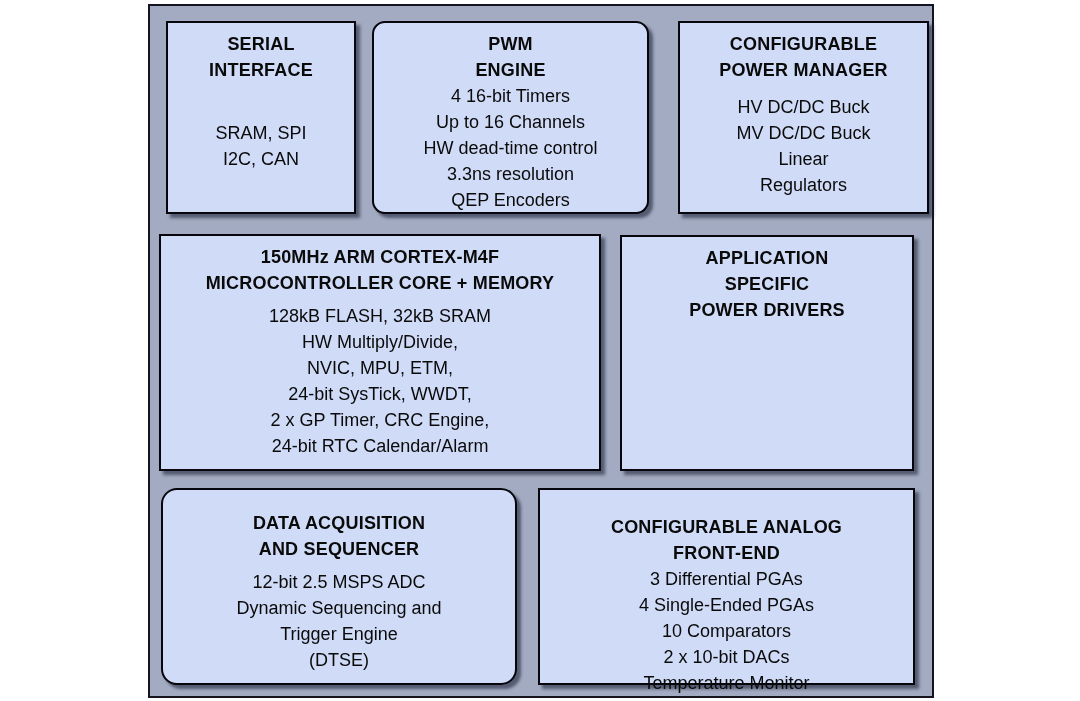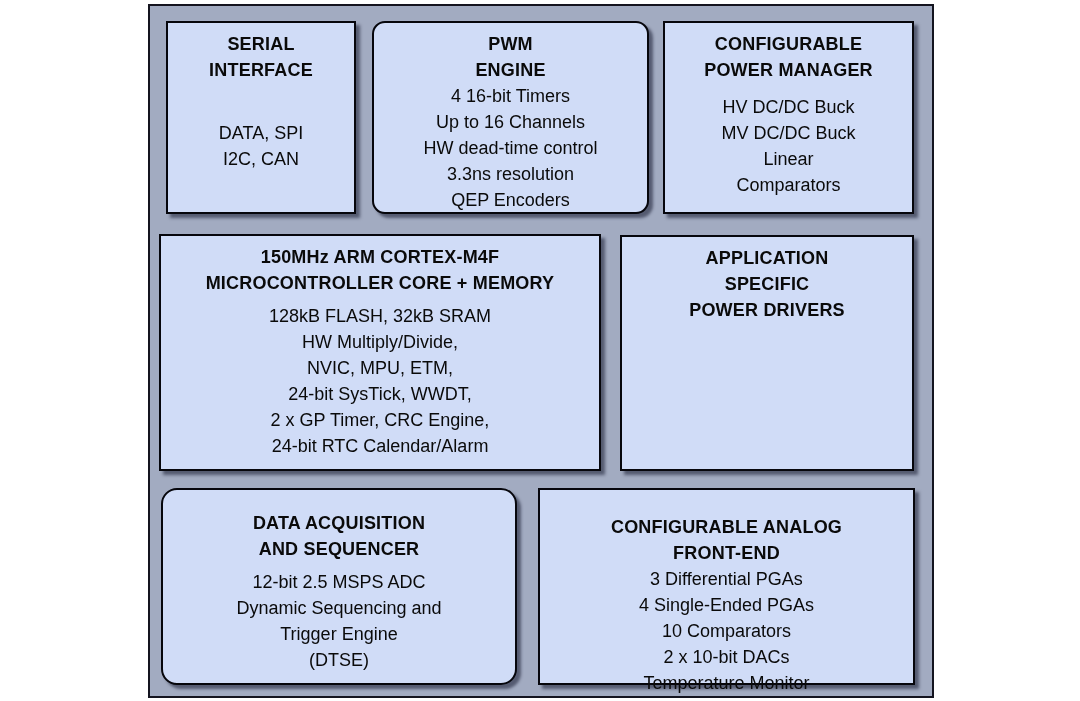--- a/index.html
+++ b/index.html
@@ -50,58 +50,58 @@
     align-items: center;
     justify-content: center;
     font-size: 18px;
     line-height: 26px;
     white-space: pre-line;
     padding-bottom: 4px;
   }
   
   .b0 { left: 16px;  top: 15px;  width: 190px; height: 193px; }
   .b1 { left: 222px; top: 15px;  width: 277px; height: 193px; border-radius: 13px; }
-  .b2 { left: 513px; top: 15px;  width: 251px; height: 193px; }
+  .b2 { left: 528px; top: 15px;  width: 251px; height: 193px; }
   .b3 { left: 9px;   top: 228px; width: 442px; height: 237px; }
   .b4 { left: 470px; top: 229px; width: 294px; height: 236px; }
   .b5 { left: 11px;  top: 482px; width: 356px; height: 197px; border-radius: 16px; }
   .b6 { left: 388px; top: 482px; width: 377px; height: 197px; }
   .b5 .box-title { padding-top: 20px; }
   .b6 .box-title { padding-top: 24px; }
 </style>
 </head>
 <body>
 
 <div class="page">
   <div class="container">
 
     <div class="box b0">
       <div class="box-title">SERIAL
 INTERFACE</div>
-      <div class="box-body">DATA, SPI
+      <div class="box-body">SRAM, SPI
 I2C, CAN</div>
     </div>
 
     <div class="box b1">
       <div class="box-title">PWM
 ENGINE</div>
       <div class="box-body">4 16-bit Timers
 Up to 16 Channels
 HW dead-time control
 3.3ns resolution
 QEP Encoders</div>
     </div>
 
     <div class="box b2">
       <div class="box-title">CONFIGURABLE
 POWER MANAGER</div>
       <div class="box-body">HV DC/DC Buck
 MV DC/DC Buck
 Linear
-Comparators</div>
+Regulators</div>
     </div>
 
     <div class="box b3">
       <div class="box-title">150MHz ARM CORTEX-M4F
 MICROCONTROLLER CORE + MEMORY</div>
       <div class="box-body">128kB FLASH, 32kB SRAM
 HW Multiply/Divide,
 NVIC, MPU, ETM,
 24-bit SysTick, WWDT,
 2 x GP Timer, CRC Engine,

